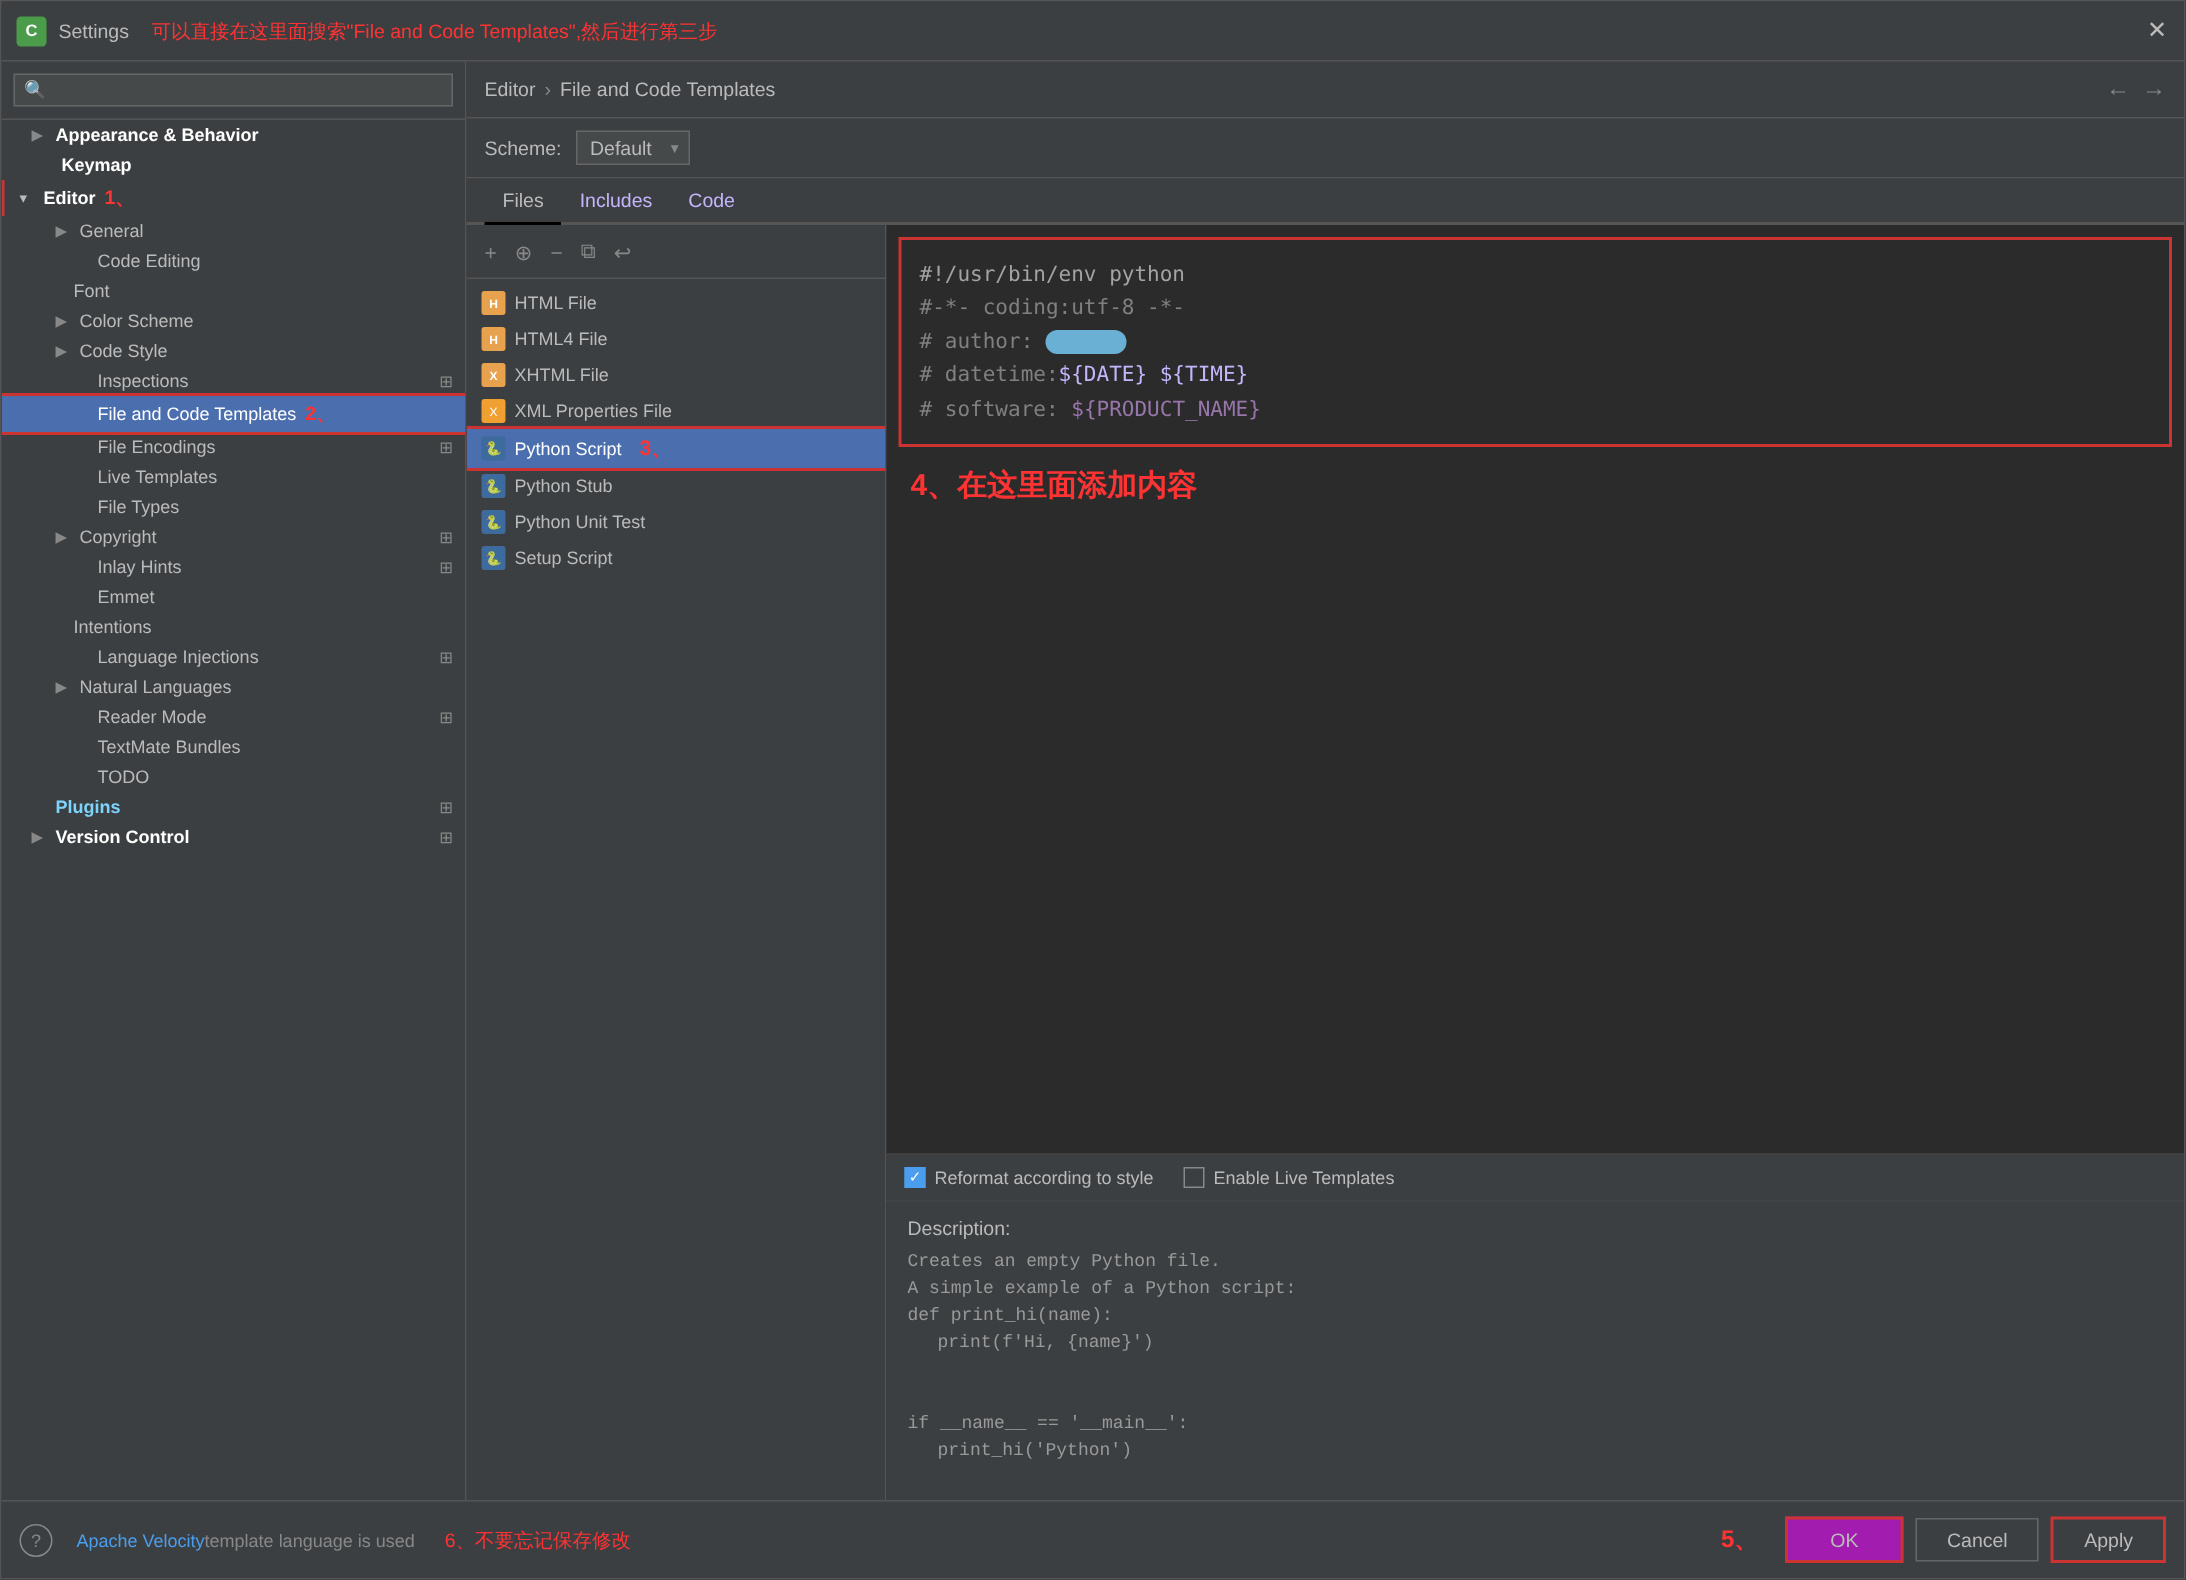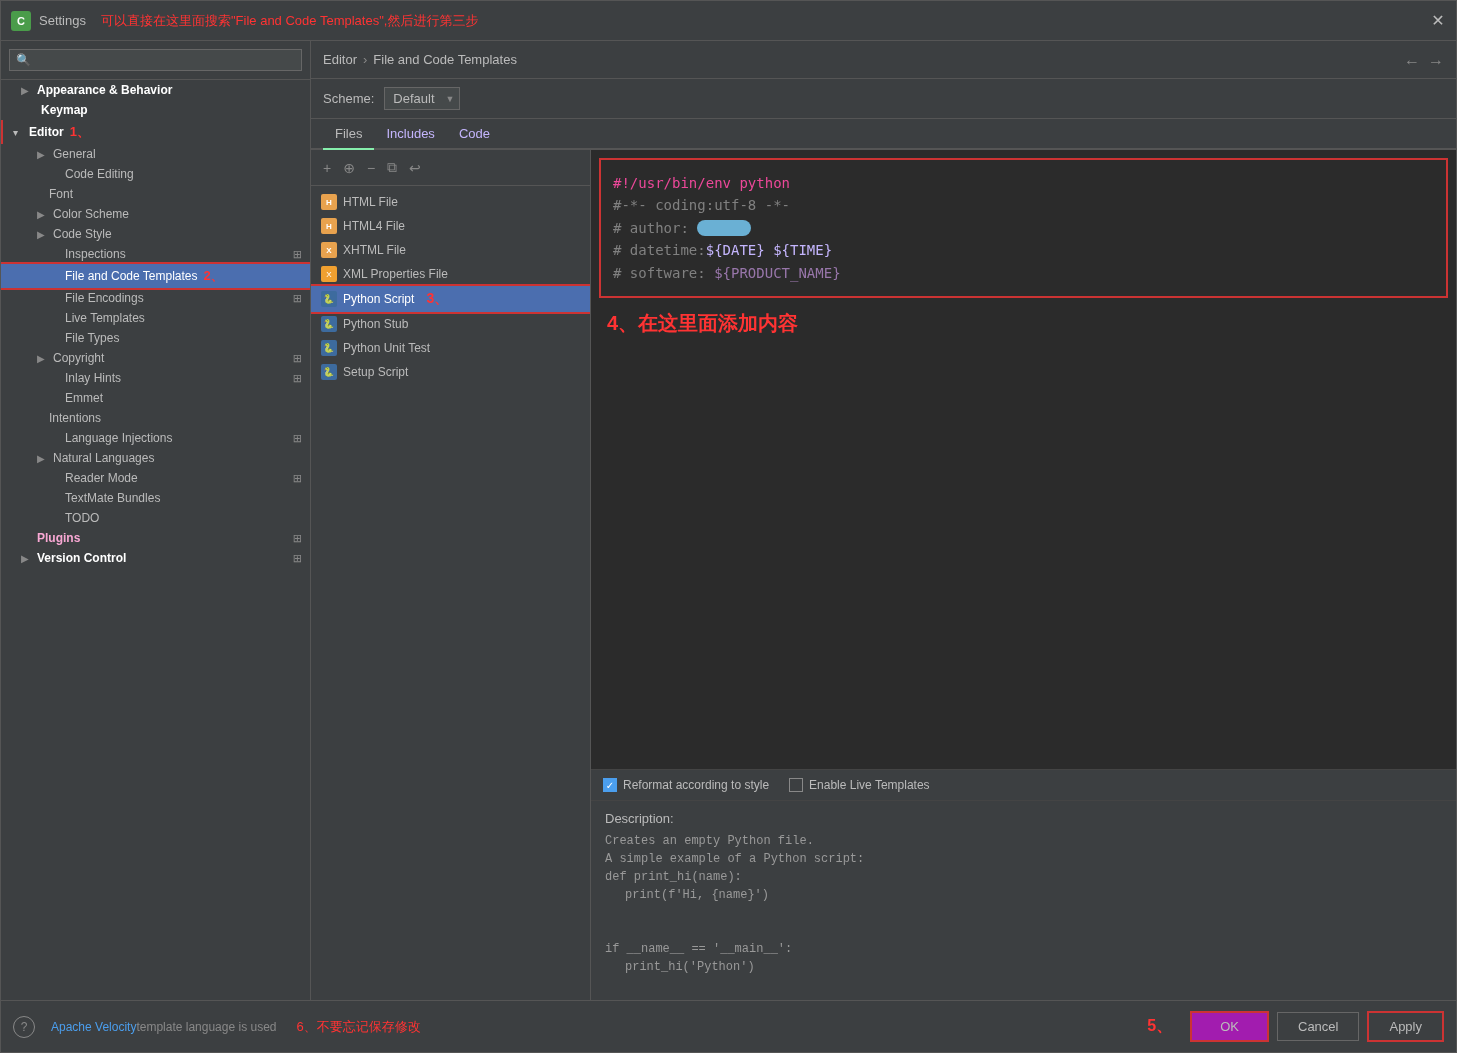--- a/index.html
+++ b/index.html
@@ -43,21 +43,21 @@
     
     .scheme-row { padding: 8px 12px; display: flex; align-items: center; gap: 10px; font-size: 13px; border-bottom: 1px solid #555; }
     .scheme-label { color: #bbbbbb; }
     .scheme-select { background: #45494a; border: 1px solid #666; color: #bbbbbb; padding: 3px 24px 3px 8px; font-size: 13px; cursor: pointer; appearance: none; position: relative; }
     .scheme-select-wrapper { position: relative; display: inline-block; }
     .scheme-select-wrapper::after { content: '▼'; position: absolute; right: 6px; top: 50%; transform: translateY(-50%); color: #888; font-size: 9px; pointer-events: none; }
 
     
     .tabs-row { display: flex; border-bottom: 2px solid #555; padding: 0 12px; background: #3c3f41; }
     .tab { padding: 7px 12px; font-size: 13px; cursor: pointer; color: #c4b5fd; border-bottom: 2px solid transparent; margin-bottom: -2px; }
-    .tab.active { color: #bbbbbb; border-bottom: 2px solid #86efac; }
+    .tab.active { color: #bbbbbb; border-bottom: 2px solid #000000; }
 
     
     .split-pane { flex: 1; display: flex; overflow: hidden; }
 
     
     .file-list-pane { width: 280px; border-right: 1px solid #555; display: flex; flex-direction: column; }
     .file-list-toolbar { height: 36px; display: flex; align-items: center; padding: 0 8px; gap: 4px; border-bottom: 1px solid #555; }
     .toolbar-btn { background: none; border: none; color: #888; cursor: pointer; padding: 2px 4px; font-size: 14px; }
     .file-list { flex: 1; overflow-y: auto; padding: 4px 0; }
     .file-item { padding: 4px 10px; cursor: pointer; display: flex; align-items: center; gap: 6px; font-size: 12px; }
@@ -251,21 +251,21 @@
         </div>
 
         <div class="tree-item level-2" style="padding-left:48px;">
           <span class="expand-arrow">&nbsp;</span>
           <span class="item-label">TODO</span>
         </div>
 
         <div class="tree-item level-1" style="display:flex; justify-content:space-between;">
           <span style="display:flex;align-items:center;">
             <span class="expand-arrow">&nbsp;</span>
-            <span class="item-label" style="font-weight:bold; color:#f9a8d4;">Plugins</span>
+            <span class="item-label" style="font-weight:bold; color:#7dd3fc;">Plugins</span>
           </span>
           <span style="color:#888; font-size:11px;">⊞</span>
         </div>
 
         <div class="tree-item level-1" style="display:flex; justify-content:space-between;">
           <span style="display:flex;align-items:center;">
             <span class="expand-arrow">▶</span>
             <span class="item-label" style="font-weight:bold; color:#fff;">Version Control</span>
           </span>
           <span style="color:#888; font-size:11px;">⊞</span>
@@ -354,21 +354,21 @@
             <div class="file-item">
               <div class="file-icon py" style="background:#3d6b9e;">🐍</div>
               <span>Setup Script</span>
             </div>
           </div>
         </div>
 
         <div style="flex:1; display:flex; flex-direction:column; background:#2b2b2b;">
 
           <div style="flex: 0 0 auto; margin: 8px; border: 2px solid #cc3333; background:#2b2b2b; padding: 12px; font-family:Consolas,monospace; font-size:14px;">
-            <div class="code-line"><span style="color:#ec4899;text-align:center;">#!/usr/bin/env python</span></div>
+            <div class="code-line"><span style="color:#a3a3a3;text-align:center;">#!/usr/bin/env python</span></div>
             <div class="code-line"><span style="color:#808080;">#-*- coding:utf-8 -*-</span></div>
             <div class="code-line"><span style="color:#808080;"># author: </span><span style="background:#6ab0d4; border-radius:8px; padding:0 10px; color:#6ab0d4; user-select:none;">&nbsp;&nbsp;&nbsp;&nbsp;</span></div>
             <div class="code-line"><span style="color:#808080;"># datetime:</span><span style="color:#c4b5fd;">${DATE} ${TIME}</span></div>
             <div class="code-line"><span style="color:#808080;"># software: </span><span style="color:#9876aa;">${PRODUCT_NAME}</span></div>
           </div>
 
           <div style="padding: 4px 16px; font-size:20px; font-weight:bold; color:#ff3333;">4、在这里面添加内容</div>
 
           <div class="bottom-options" style="background:#3c3f41; margin-top: auto;">
             <label class="checkbox-item">

